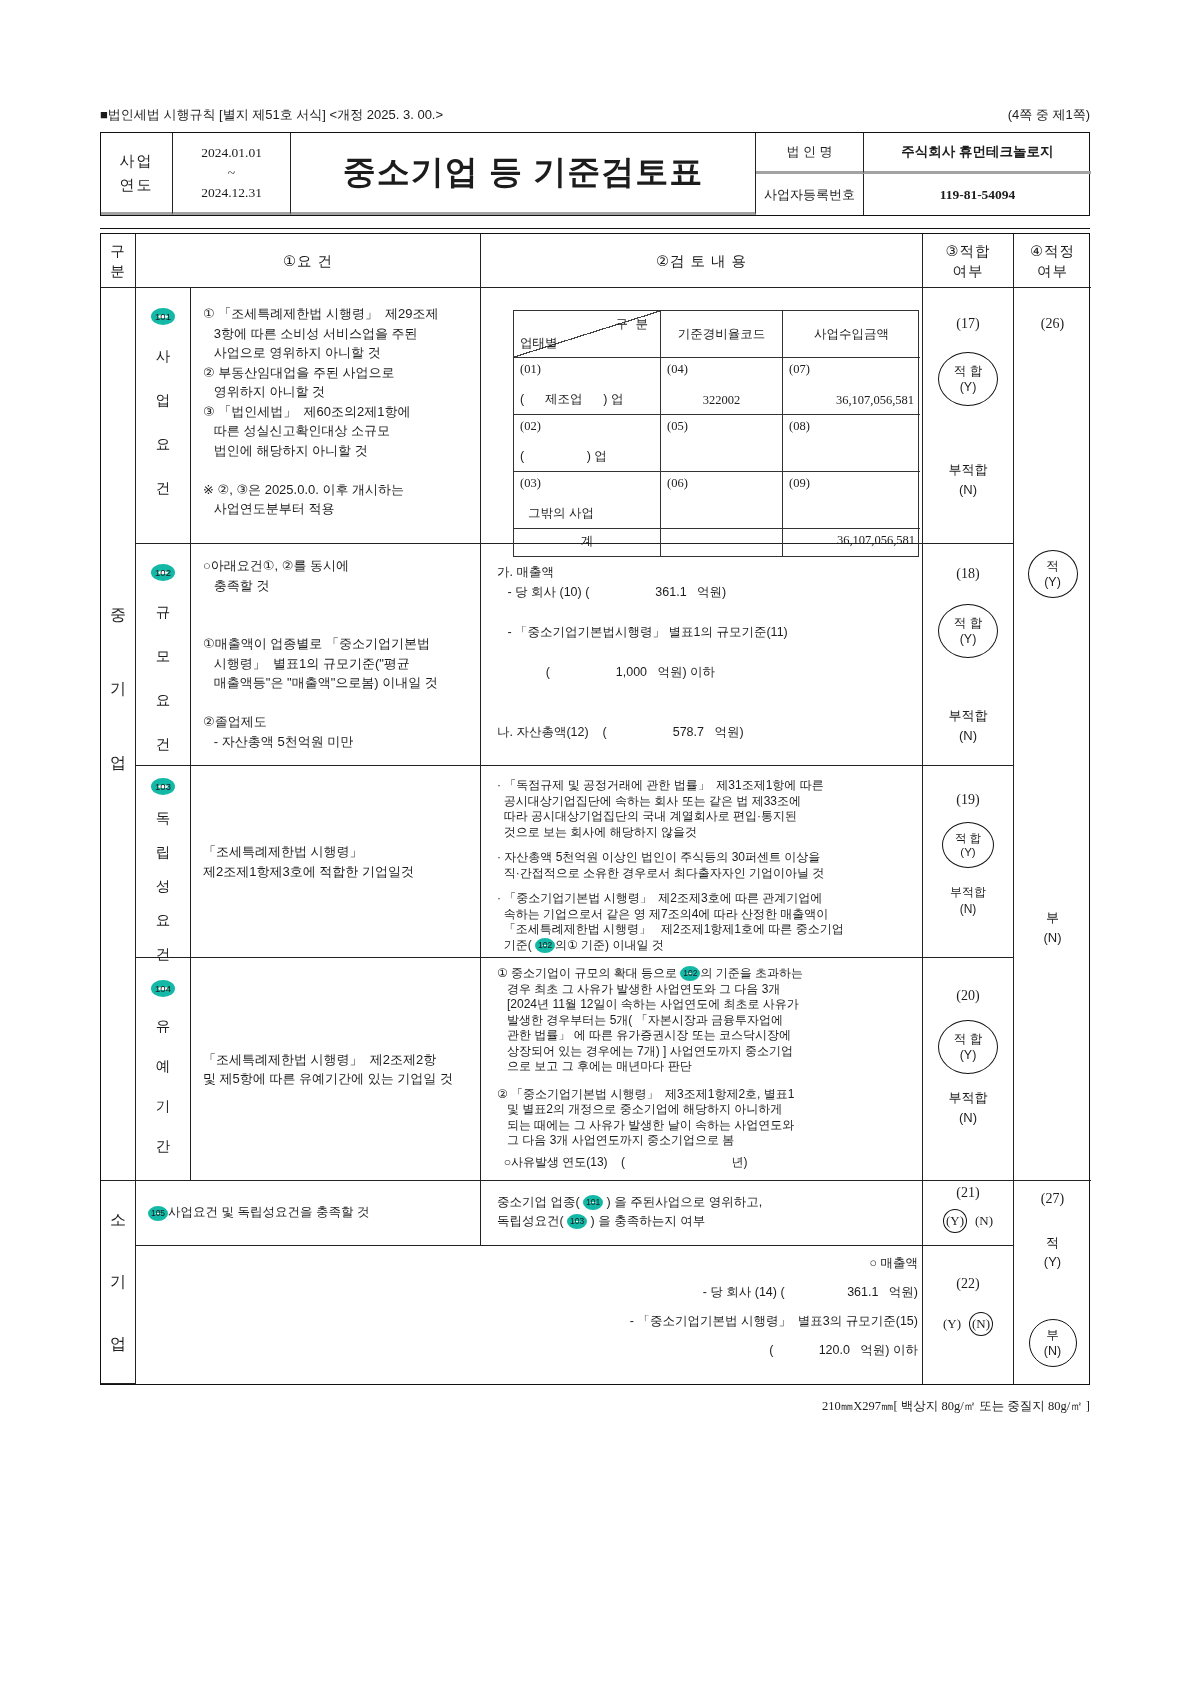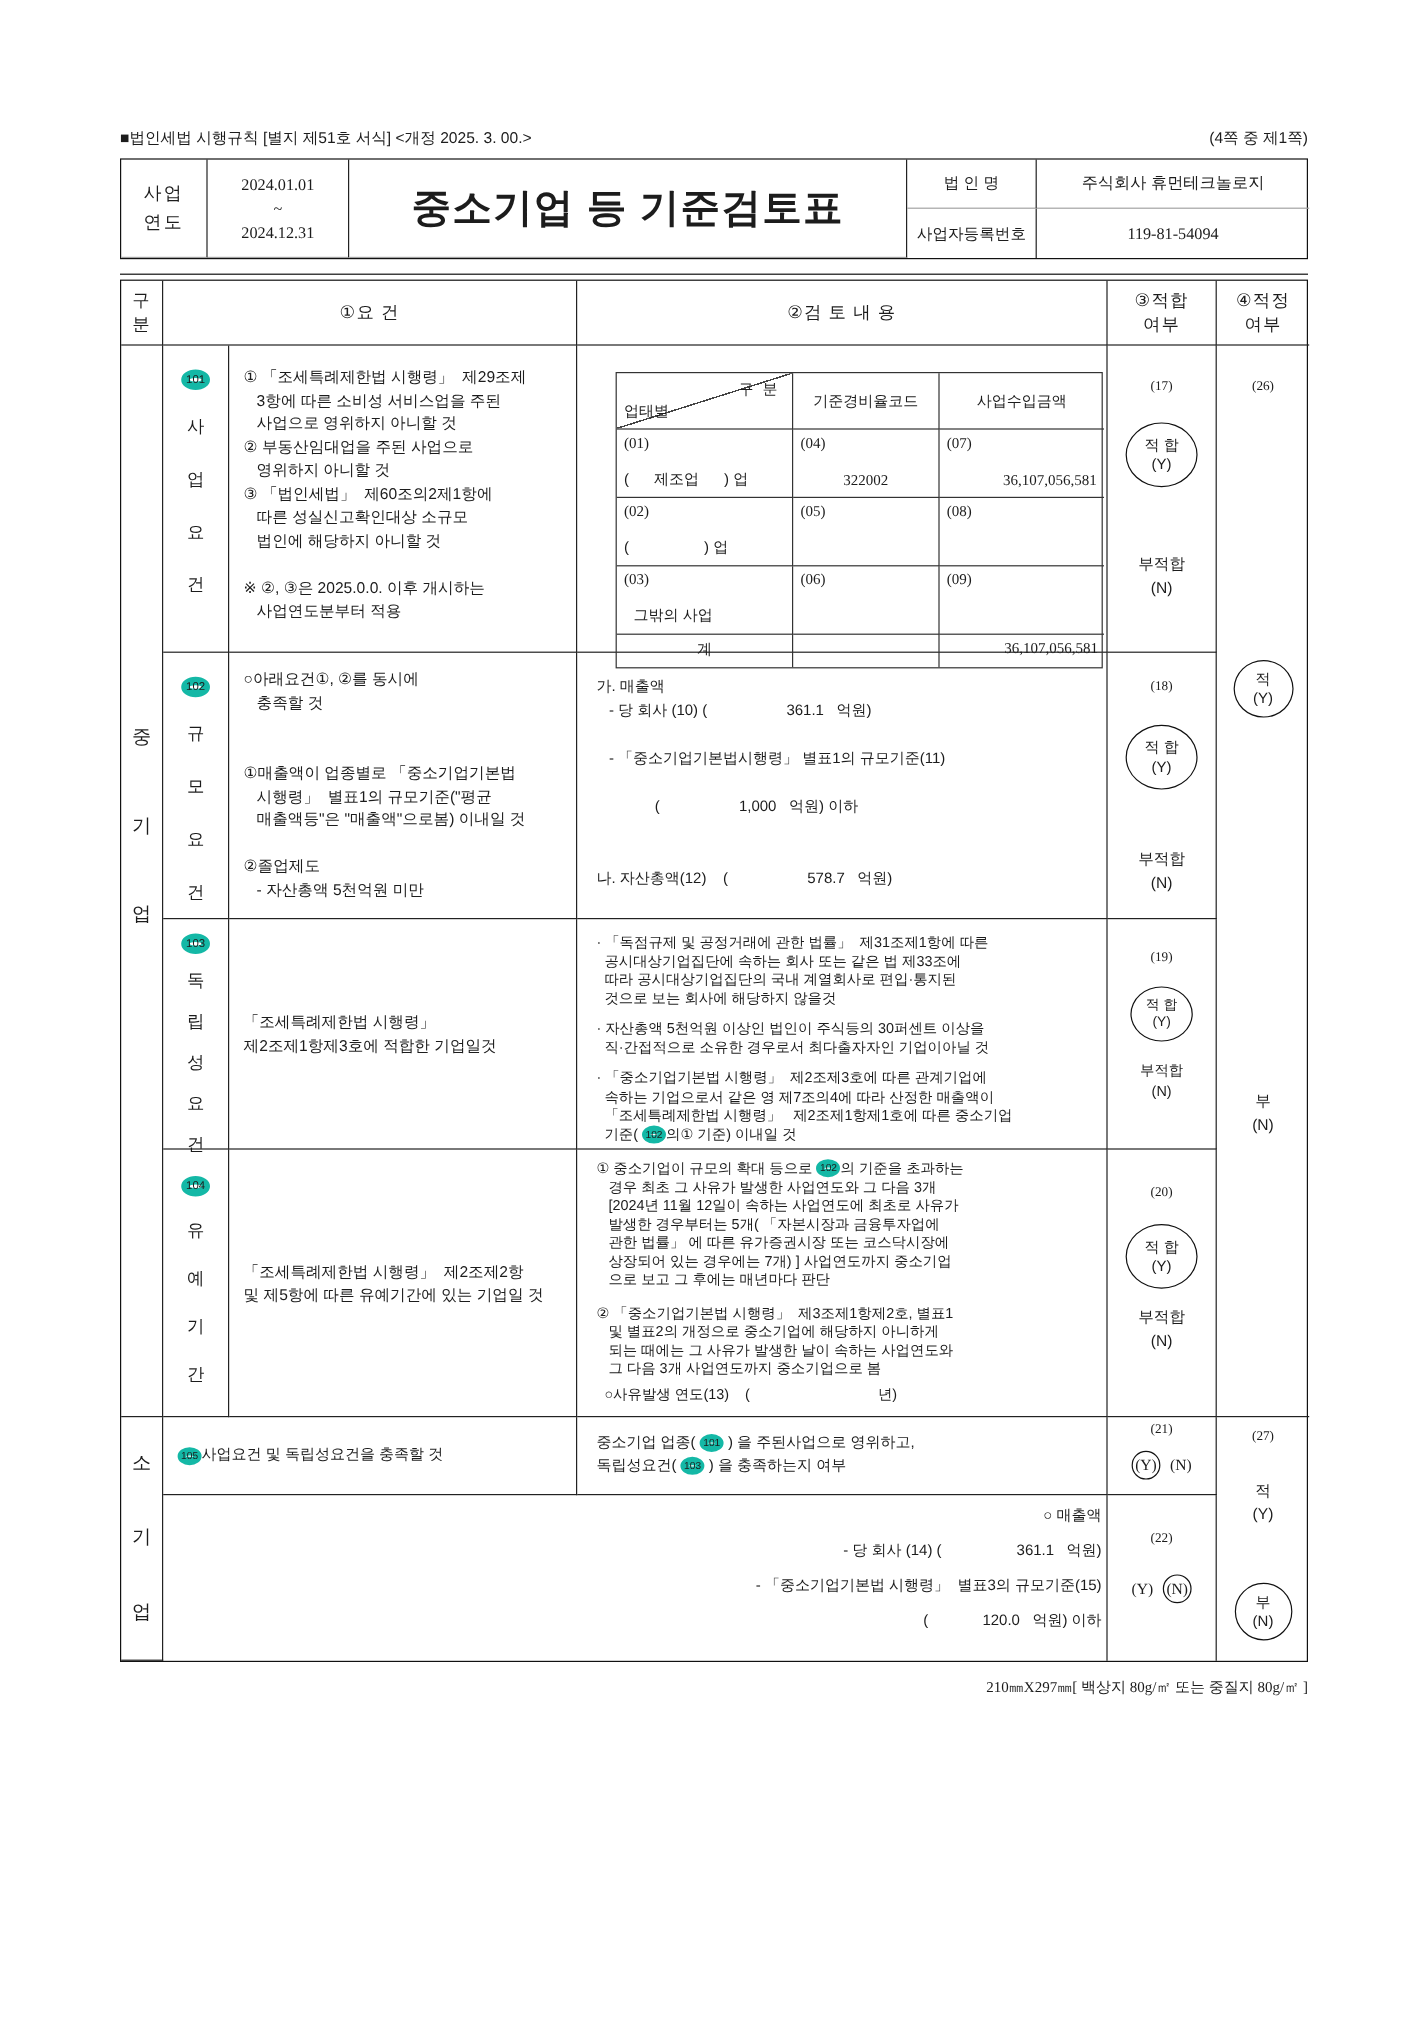--- a/index.html
+++ b/index.html
@@ -20,22 +20,22 @@
   .instruction { font-size:12.5px; margin-top:9px; font-family:"Liberation Sans","DejaVu Sans",sans-serif; }
 
   
   .header-table {
     margin-top:8px; border:1.4px solid #111;
     display:grid;
     grid-template-columns:72px 118px 465px 108px 227px;
     grid-template-rows:41px 41px;
     font-family:"Liberation Sans","DejaVu Sans",sans-serif;
   }
-  .h-cell { border-right:1px solid #222; border-bottom:1px solid #a3a3a3; display:flex; align-items:center; justify-content:center; text-align:center; }
-  .h-cell.no-r { border-right:none; } .h-cell.no-b { border-bottom:none; }
+  .h-cell { border-right:1px solid #222; border-bottom:3px solid #a3a3a3; display:flex; align-items:center; justify-content:center; text-align:center; }
+  .h-cell.no-r { border-right:none;font-weight:bold; } .h-cell.no-b { border-bottom:none; }
   .span2 { grid-row:1 / span 2; }
   .biz-year-label { font-size:15px; line-height:24px; letter-spacing:2px; }
   .biz-year-value { font-size:13.5px; line-height:20px; }
   .form-title { font-size:33px; font-weight:700; letter-spacing:1px; }
   .h-small-label { font-size:13px; }
   .h-small-value { font-size:13.5px; }
 
   
   .dbl-rule { border-top:1.2px solid #111; height:5px; margin-top:12px; }
 
@@ -85,21 +85,21 @@
   .diag { background:linear-gradient(to bottom right, transparent calc(50% - 0.6px), #444 calc(50% - 0.6px), #444 calc(50% + 0.6px), transparent calc(50% + 0.6px)); }
   .diag-top { position:absolute; right:10px; top:5px; letter-spacing:2px; }
   .diag-bottom { position:absolute; left:6px; bottom:5px; }
   .it-no { position:absolute; left:6px; top:4px; font-family:"Liberation Serif",serif; }
   .it-val { position:absolute; left:0; right:6px; bottom:6px; padding-left:6px; white-space:pre; }
   .it-val.ctr { text-align:center; } .it-val.rgt { text-align:right; }
   .it-head.center { display:flex; }
 
   
   .abs { position:absolute; left:0; right:0; text-align:center; }
-  .code { font-size:11px; }
+  .code { font-size:14px; }
   .unfit { white-space:pre-line; font-size:13px; line-height:20px; font-family:"Liberation Sans","DejaVu Sans",sans-serif; }
   .sel-circle {
     position:absolute; left:50%; transform:translateX(-50%);
     border:1.7px solid #111; border-radius:50%;
     display:flex; align-items:center; justify-content:center; text-align:center;
   }
   .sel-circle .txt { white-space:pre-line; font-size:12.5px; line-height:16px; font-family:"Liberation Sans","DejaVu Sans",sans-serif; }
   .c-big { width:60px; height:54px; }
   .c-med { width:52px; height:46px; }
   .yn-row { display:flex; justify-content:center; gap:8px; align-items:center; }

